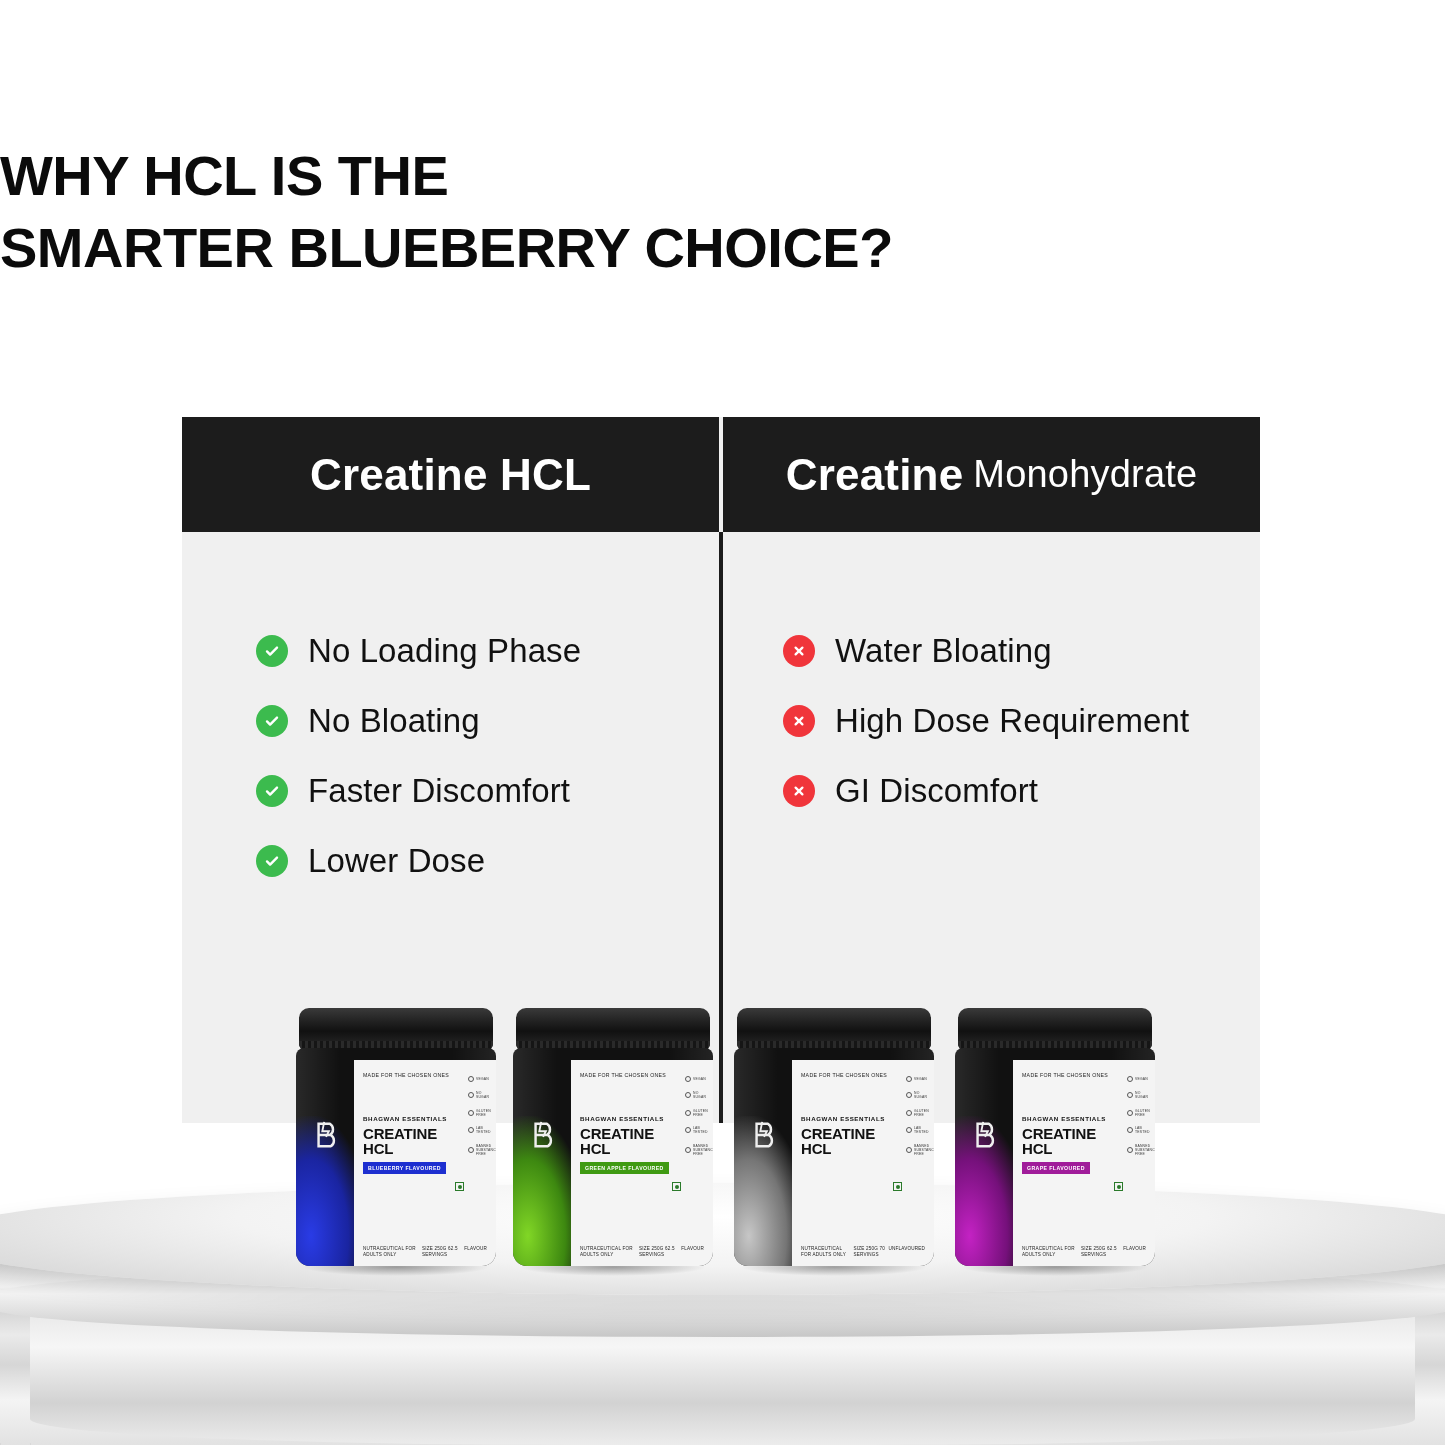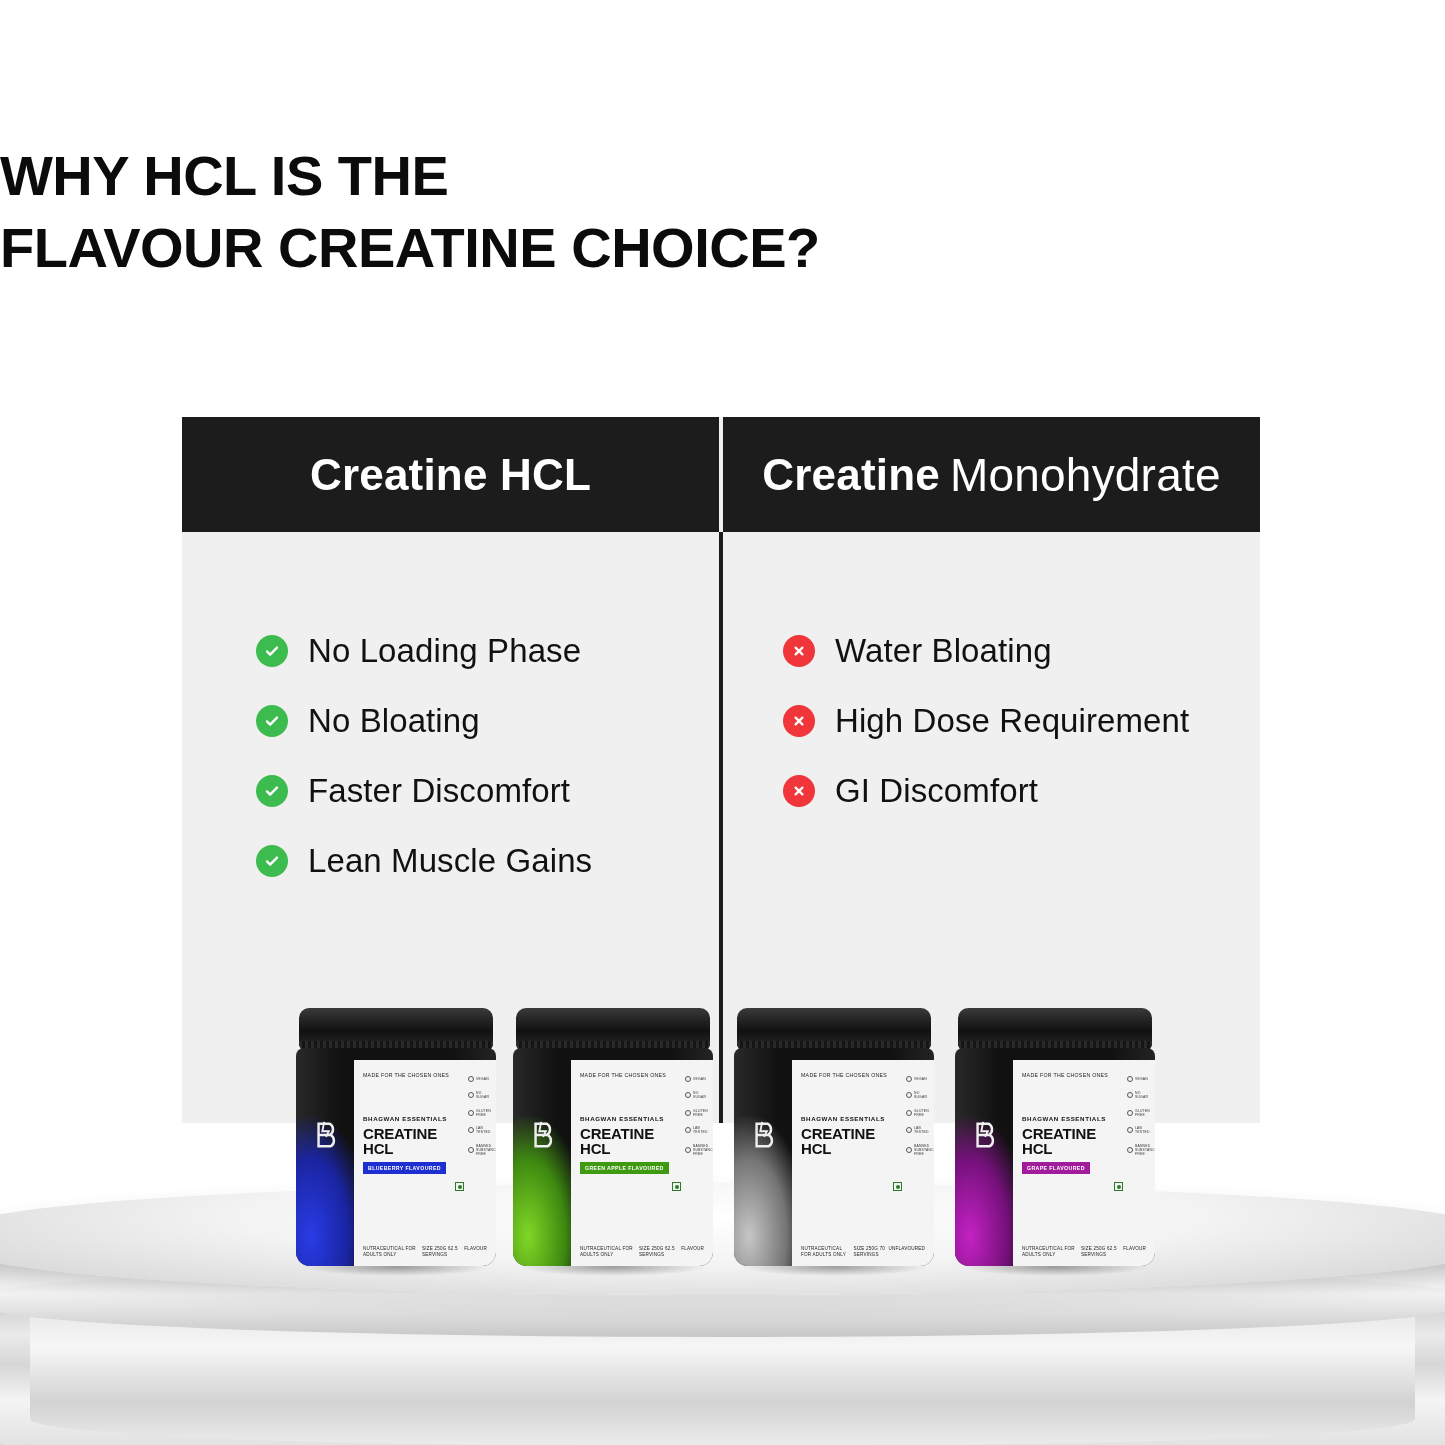--- a/index.html
+++ b/index.html
@@ -42,21 +42,21 @@
     flex: 1 1 50%;
     display: flex;
     align-items: center;
     justify-content: center;
     font-size: 44px;
     font-weight: 700;
     letter-spacing: 0.2px;
     text-align: right;
   }
   .head-cell.left { margin-right: 4px; }
-  .head-cell .thin { font-weight: 400; font-size: 46px; margin-left: 10px; }
+  .head-cell .thin { font-weight: 400; font-size: 38px; margin-left: 10px; }
 
   .table-body {
     position: relative;
     display: flex;
     height: 591px;
   }
   .divider {
     position: absolute;
     left: 50%; top: 0;
     width: 4px; height: 591px;
@@ -268,21 +268,21 @@
     background: radial-gradient(ellipse at 50% 50%, rgba(0,0,0,0.35) 0%, rgba(0,0,0,0) 70%);
   }
 </style>
 </head>
 <body>
 
 <div class="page">
 
   <div class="heading">
     <span class="l1">WHY HCL IS THE</span>
-    <span class="l2">FLAVOUR CREATINE CHOICE?</span>
+    <span class="l2">SMARTER BLUEBERRY CHOICE?</span>
   </div>
 
   <div class="table">
 
     <div class="table-head">
       <div class="head-cell left">
         <span>Creatine HCL</span>
       </div>
       <div class="head-cell right">
         <span>Creatine</span>
@@ -317,21 +317,21 @@
               </svg>
           </span>
           <span class="item-label">Faster Discomfort</span>
         </div>
         <div class="item">
           <span class="badge ok">
             <svg width="18" height="18" viewBox="0 0 18 18">
                 <path d="M4 9.4l3.1 3.2L14 5.6" fill="none" stroke="#fff" stroke-width="2.4" stroke-linecap="round" stroke-linejoin="round"></path>
               </svg>
           </span>
-          <span class="item-label">Lean Muscle Gains</span>
+          <span class="item-label">Lower Dose</span>
         </div>
       </div>
 
       <div class="col right">
         <div class="item">
           <span class="badge no">
             <svg width="16" height="16" viewBox="0 0 16 16">
                 <path d="M4.6 4.6l6.8 6.8M11.4 4.6l-6.8 6.8" fill="none" stroke="#fff" stroke-width="2.3" stroke-linecap="round"></path>
               </svg>
           </span>

